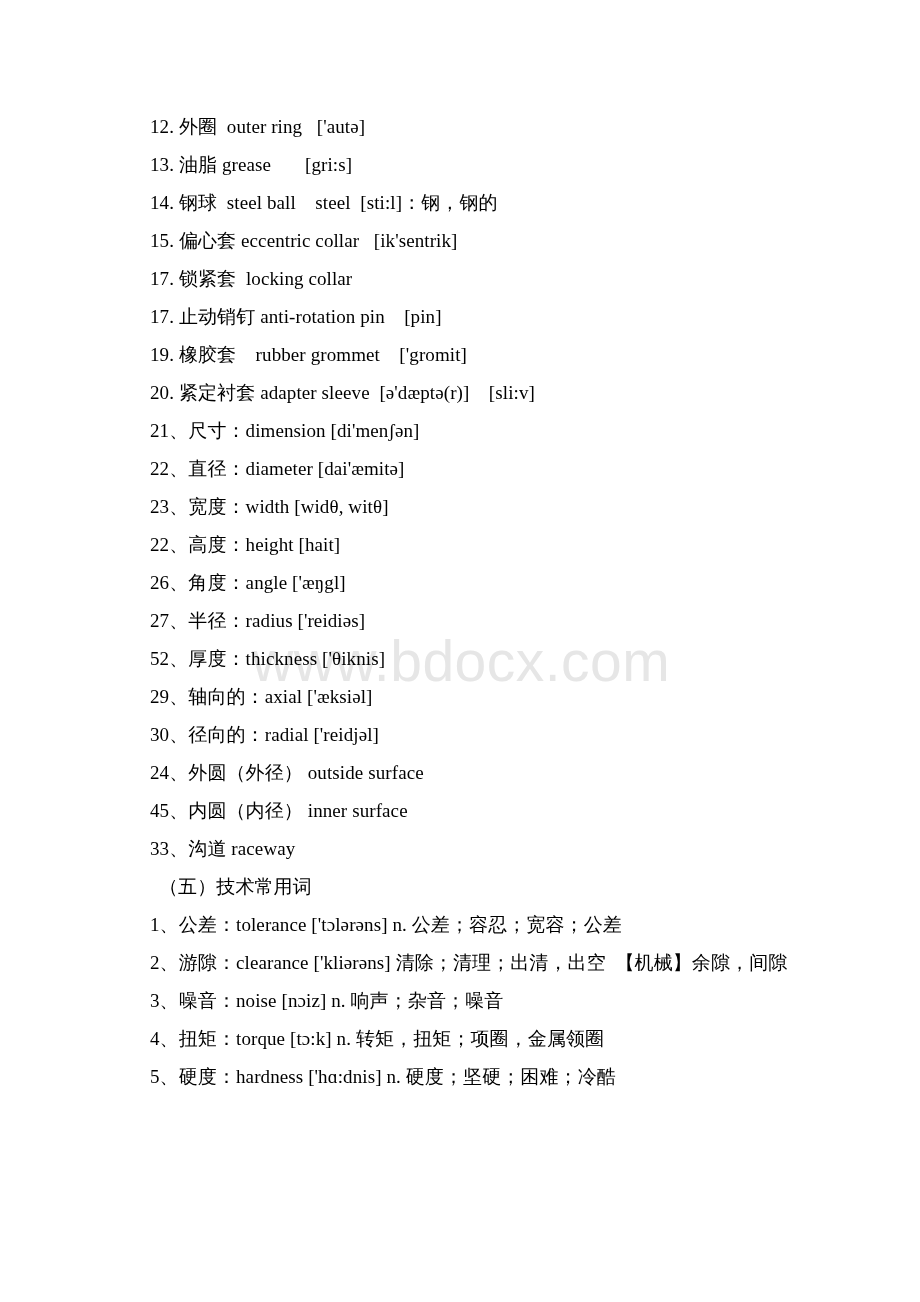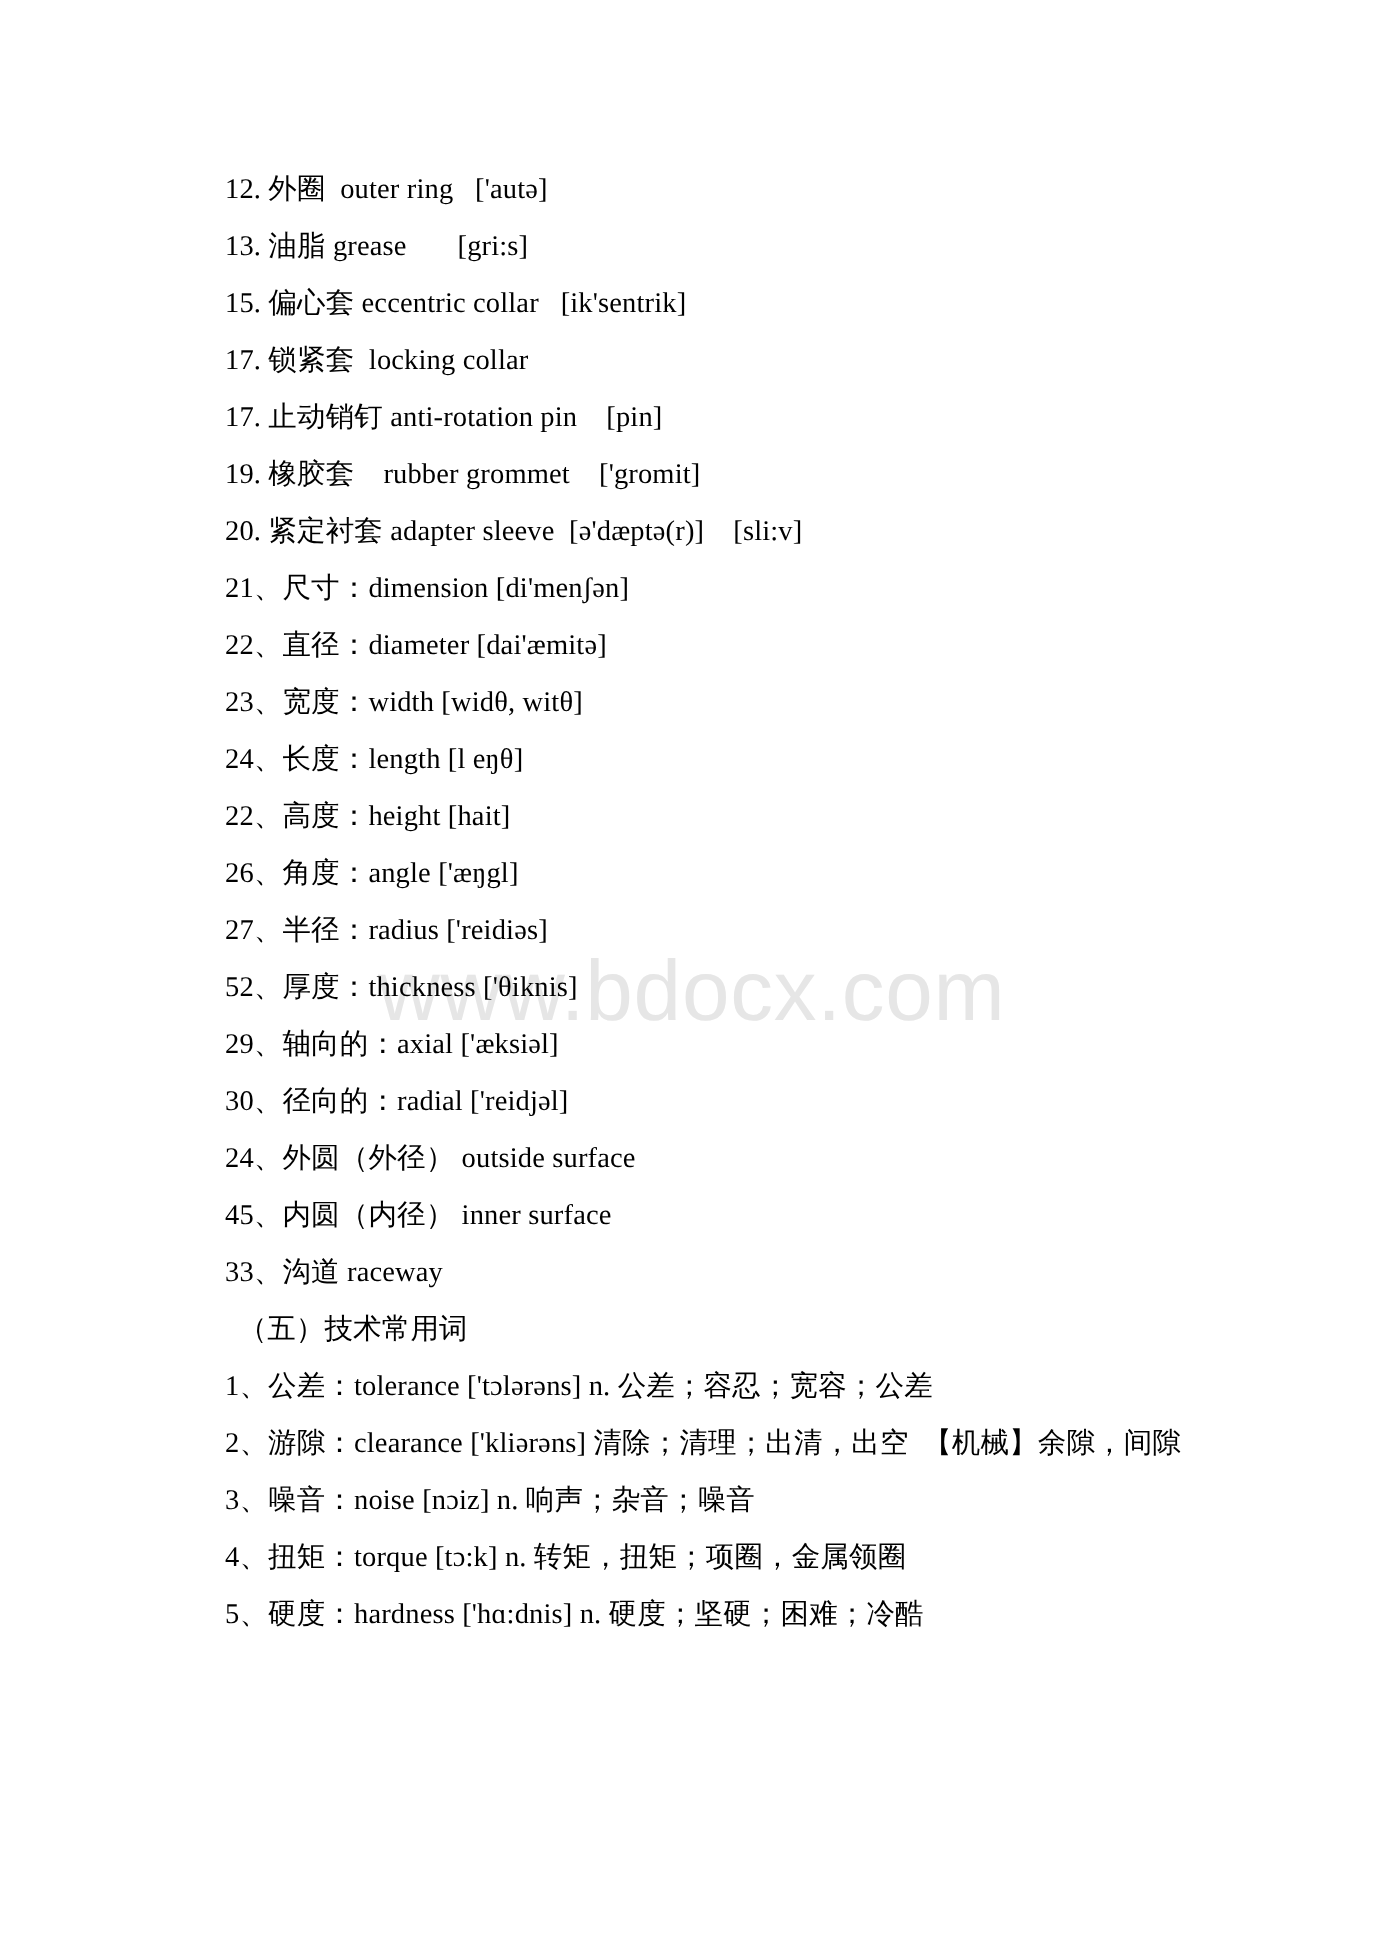--- a/index.html
+++ b/index.html
@@ -54,29 +54,29 @@
 <body>
 
 <div class="page">
 
   <div class="watermark">www.bdocx.com</div>
 
   <div class="content">
 
     <div class="line">12. 外圈  outer ring   ['autə]</div>
     <div class="line">13. 油脂 grease       [gri:s]</div>
+    <div class="line">14. 钢球  steel ball    steel  [sti:l]：钢，钢的</div>
     <div class="line">15. 偏心套 eccentric collar   [ik'sentrik]</div>
     <div class="line">17. 锁紧套  locking collar</div>
     <div class="line">17. 止动销钉 anti-rotation pin    [pin]</div>
     <div class="line">19. 橡胶套    rubber grommet    ['gromit]</div>
     <div class="line">20. 紧定衬套 adapter sleeve  [ə'dæptə(r)]    [sli:v]</div>
     <div class="line">21、尺寸：dimension [di'menʃən]</div>
     <div class="line">22、直径：diameter [dai'æmitə]</div>
     <div class="line">23、宽度：width [widθ, witθ]</div>
-    <div class="line">24、长度：length [l eŋθ]</div>
     <div class="line">22、高度：height [hait]</div>
     <div class="line">26、角度：angle ['æŋgl]</div>
     <div class="line">27、半径：radius ['reidiəs]</div>
     <div class="line">52、厚度：thickness ['θiknis]</div>
     <div class="line">29、轴向的：axial ['æksiəl]</div>
     <div class="line">30、径向的：radial ['reidjəl]</div>
     <div class="line">24、外圆（外径） outside surface</div>
     <div class="line">45、内圆（内径） inner surface</div>
     <div class="line">33、沟道 raceway</div>
 

